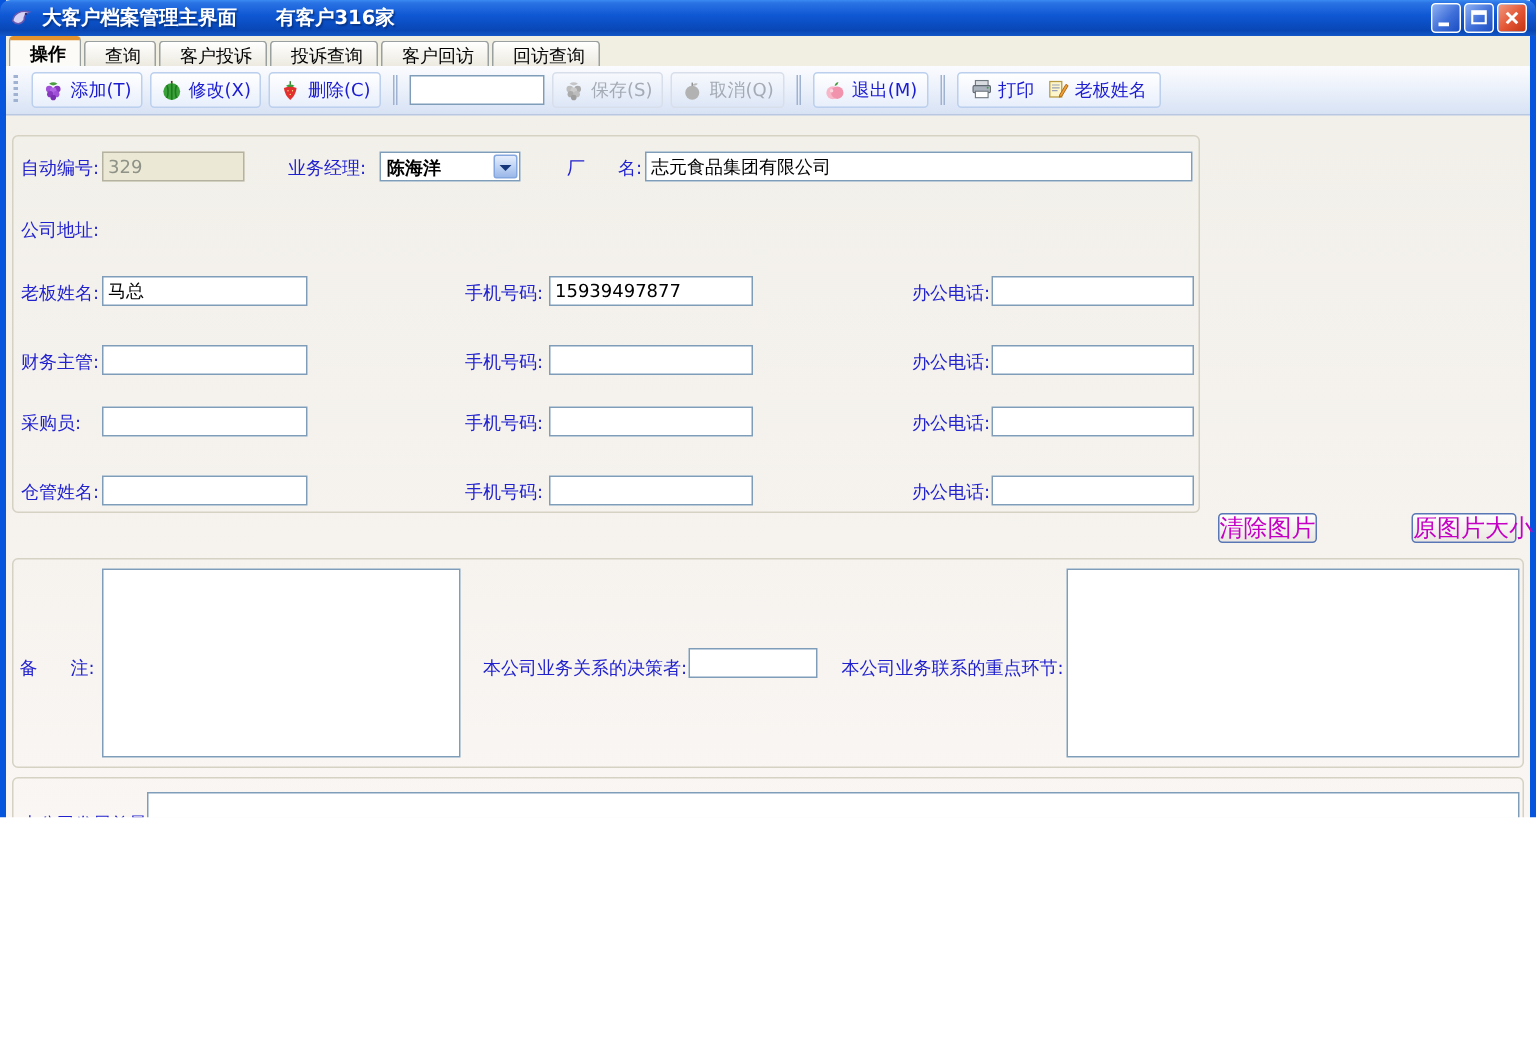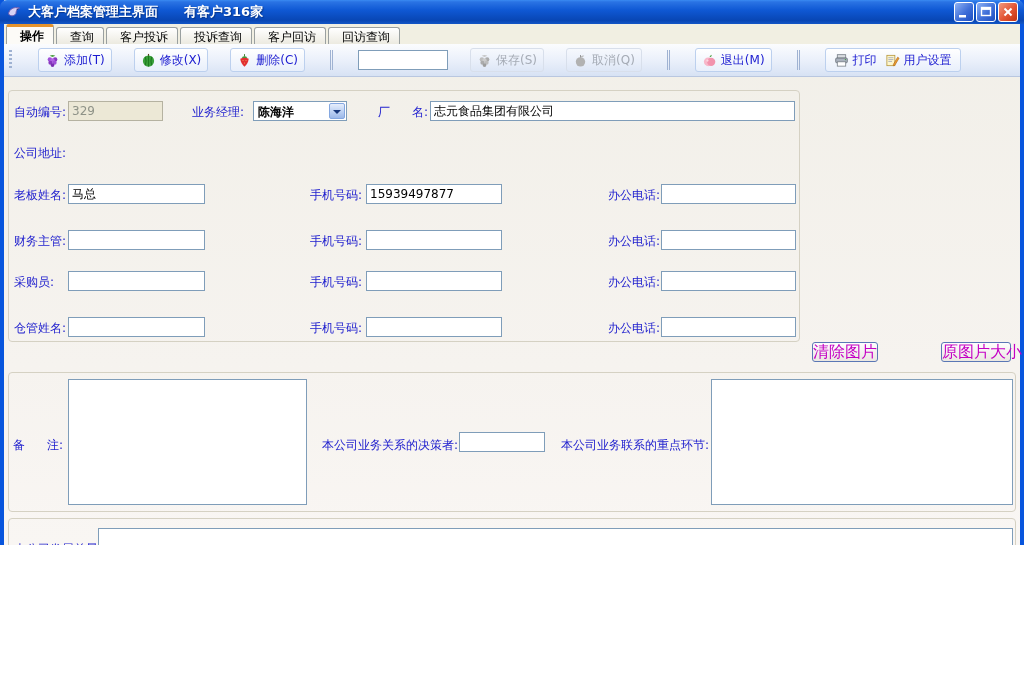--- a/index.html
+++ b/index.html
@@ -27,32 +27,32 @@
   .tabstrip { position:absolute; top:24px; left:0; right:0; height:20px; background:#f1efe2;
               display:flex; align-items:flex-end; padding-left:2px; }
   .tab { font-size:12px; color:#000; padding:1px 9px 2px 13px; margin-right:2px; height:17px;
          background:linear-gradient(180deg,#ffffff,#eceae0); border:1px solid #9aa0a0; border-bottom:none;
          border-radius:3px 3px 0 0; cursor:default; white-space:nowrap; }
   .tab.active { height:20px; background:#fcfbf7; border-top:3px solid #e5932c; font-weight:bold; padding-top:1px; }
 
   
   .toolbar { position:absolute; top:44px; left:0; right:0; height:32px;
              background:linear-gradient(180deg,#fbfcfe 0%,#e9effa 55%,#d7e2f4 100%);
-             border-bottom:1px solid #b9c7e0; display:flex; align-items:center; padding:16px 5px; gap:22px; }
+             border-bottom:1px solid #b9c7e0; display:flex; align-items:center; padding:16px 5px; gap:5px; }
   .grip { width:3px; height:20px; margin-right:4px;
           background:repeating-linear-gradient(180deg,#9fb2d2 0 2px,transparent 2px 4px); }
   .tbtn { display:flex; align-items:center; gap:4px; font-size:12px; color:#1b1bd0;
           border:1px solid #bcd0ee; border-radius:3px; padding:2px 6px; height:24px;
           background:linear-gradient(180deg,#ffffff,#e8effb); white-space:nowrap; cursor:default; }
   .tbtn.disabled { color:#a5abb5; border-color:#d8dfeb; background:transparent; }
   .tb-sep { width:3px; height:20px; border-left:1px solid #9fb2d2; border-right:1px solid #9fb2d2; margin:0 3px; }
   .tb-input { width:90px; height:20px; border:1px solid #7f9db9; background:#fff; font-size:12px; padding:0 3px; }
   .tb-group { display:flex; align-items:center; gap:8px; border:1px solid #bcd0ee; border-radius:3px;
               background:linear-gradient(180deg,#ffffff,#e8effb); padding:2px 8px; height:24px; }
-  .tb-item { display:flex; align-items:center; gap:4px; font-size:12px; color:#1b1bd0; white-space:nowrap; cursor:default; }
+  .tb-item { display:flex; align-items:flex-start; gap:4px; font-size:12px; color:#1b1bd0; white-space:nowrap; cursor:default; }
 
   
   .client { position:absolute; top:76px; left:0; right:0; height:581px; }
   .statusbar { position:absolute; top:657px; left:0; right:0; height:8px; background:#ece9d8; border-top:1px solid #d8d4c6; }
 
   .gbox { position:absolute; border:1px solid #d5d1c3; border-radius:4px; }
   .gb1 { left:4px;  top:14px;  width:792px;  height:252px; }
   .gb2 { left:4px;  top:296px; width:1008px; height:140px; }
   .gb3 { left:4px;  top:442px; width:1008px; height:139px; }
 
@@ -213,21 +213,21 @@
               <circle cx="12.2" cy="7" r="0.7" fill="#3f9e3f"></circle>
             </svg>
           <span>打印</span>
         </span>
         <span class="tb-item">
           <svg width="15" height="15" viewBox="0 0 16 16">
               <rect x="2" y="2.5" width="8.5" height="11" fill="#fdf6cd" stroke="#b89a40" stroke-width="0.9"></rect>
               <path d="M3.5 5h5.5M3.5 7h5.5M3.5 9h4" stroke="#9aa0b8" stroke-width="0.8"></path>
               <path d="M9 12 L13.5 4.5 L15 5.5 L10.5 13 L8.8 13.6Z" fill="#f0a030" stroke="#b06818" stroke-width="0.7"></path>
             </svg>
-          <span>用户设置</span>
+          <span>老板姓名</span>
         </span>
       </span>
     </div>
 
     <div class="client">
 
       <div class="gbox gb1"></div>
 
       <span class="lbl" style="left:10px; top:28px;">自动编号:</span>
       <input class="ipt ro" style="left: 64px; top: 25px; width: 95px;" value="329">

